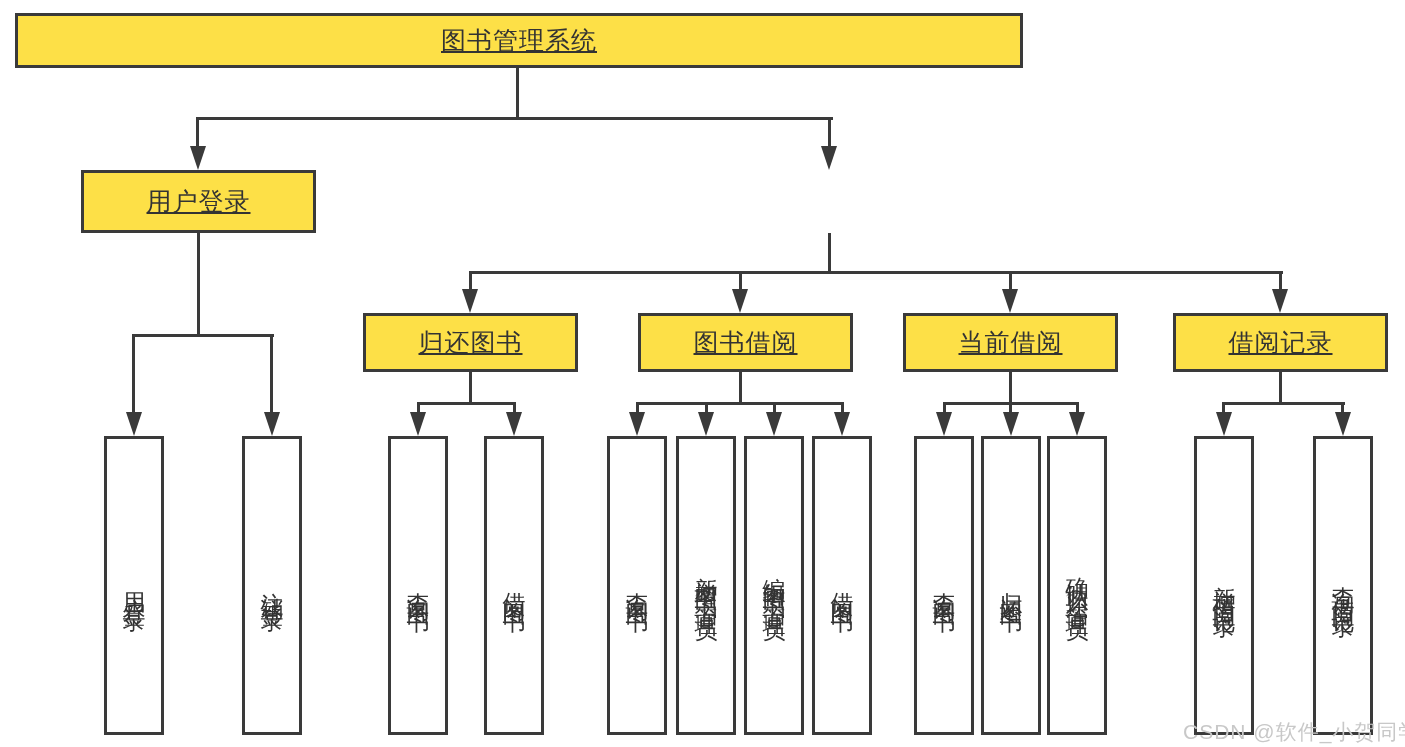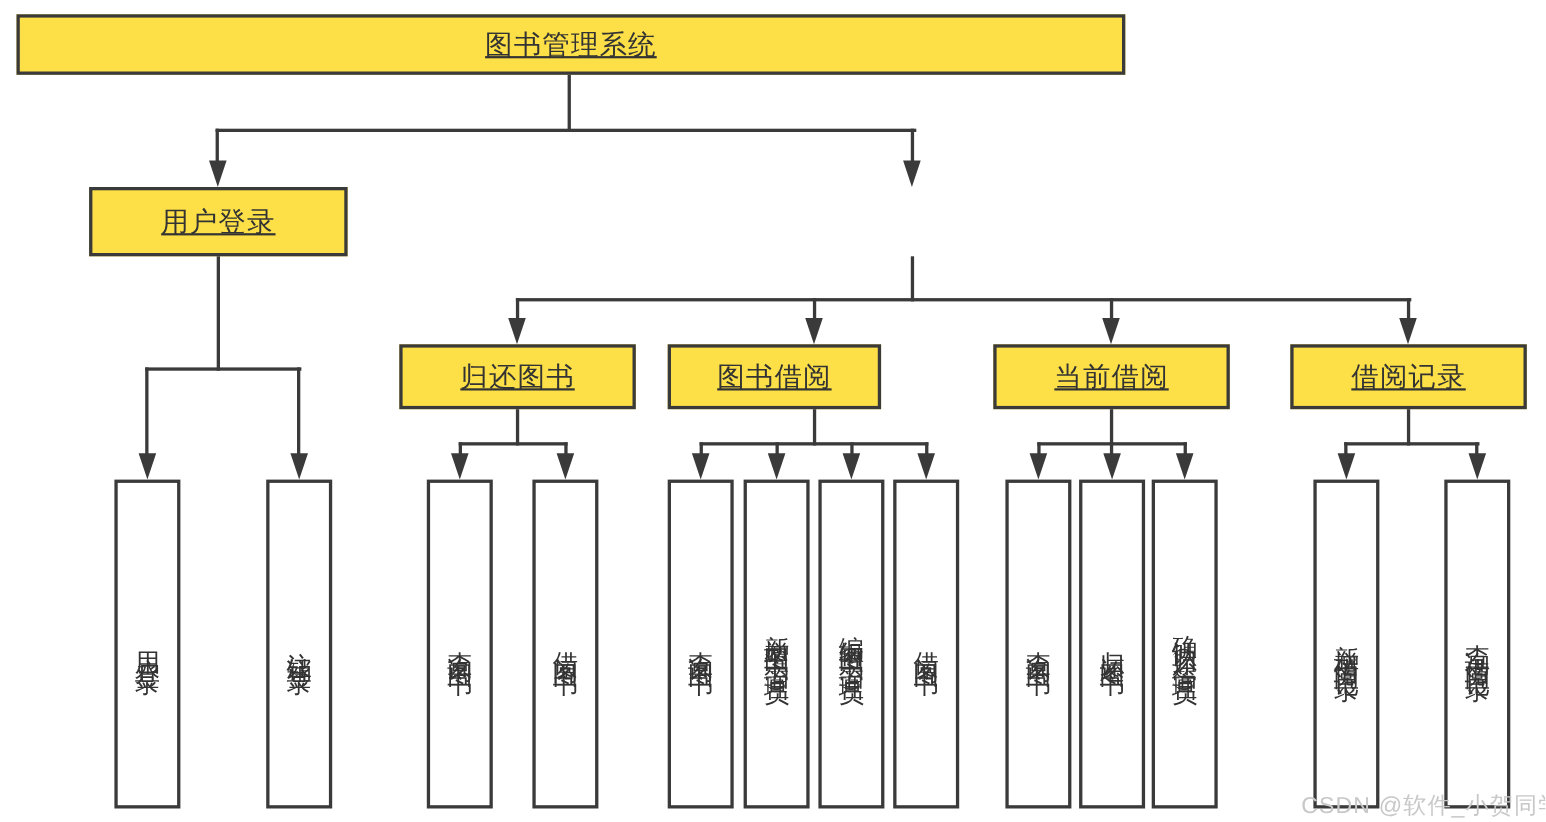--- a/index.html
+++ b/index.html
@@ -89,21 +89,21 @@
   <div class="vline" style="left:469px;top:271px;height:20px;"></div>
   <div class="tri" style="left:462px;top:289px;"></div>
   <div class="vline" style="left:739px;top:271px;height:20px;"></div>
   <div class="tri" style="left:732px;top:289px;"></div>
   <div class="vline" style="left:1009px;top:271px;height:20px;"></div>
   <div class="tri" style="left:1002px;top:289px;"></div>
   <div class="vline" style="left:1279px;top:271px;height:20px;"></div>
   <div class="tri" style="left:1272px;top:289px;"></div>
 
   <div class="node" style="left:363px;top:313px;width:215px;height:59px;">归还图书</div>
-  <div class="node" style="left:607px;top:313px;width:194px;height:59px;">图书借阅</div>
+  <div class="node" style="left:638px;top:313px;width:215px;height:59px;">图书借阅</div>
   <div class="node" style="left:903px;top:313px;width:215px;height:59px;">当前借阅</div>
   <div class="node" style="left:1173px;top:313px;width:215px;height:59px;">借阅记录</div>
 
   <div class="vline" style="left:469px;top:372px;height:33px;"></div>
   <div class="hline" style="left:417px;top:402px;width:99px;"></div>
   <div class="vline" style="left:417px;top:402px;height:12px;"></div>
   <div class="tri" style="left:410px;top:412px;"></div>
   <div class="vline" style="left:513px;top:402px;height:12px;"></div>
   <div class="tri" style="left:506px;top:412px;"></div>
 

